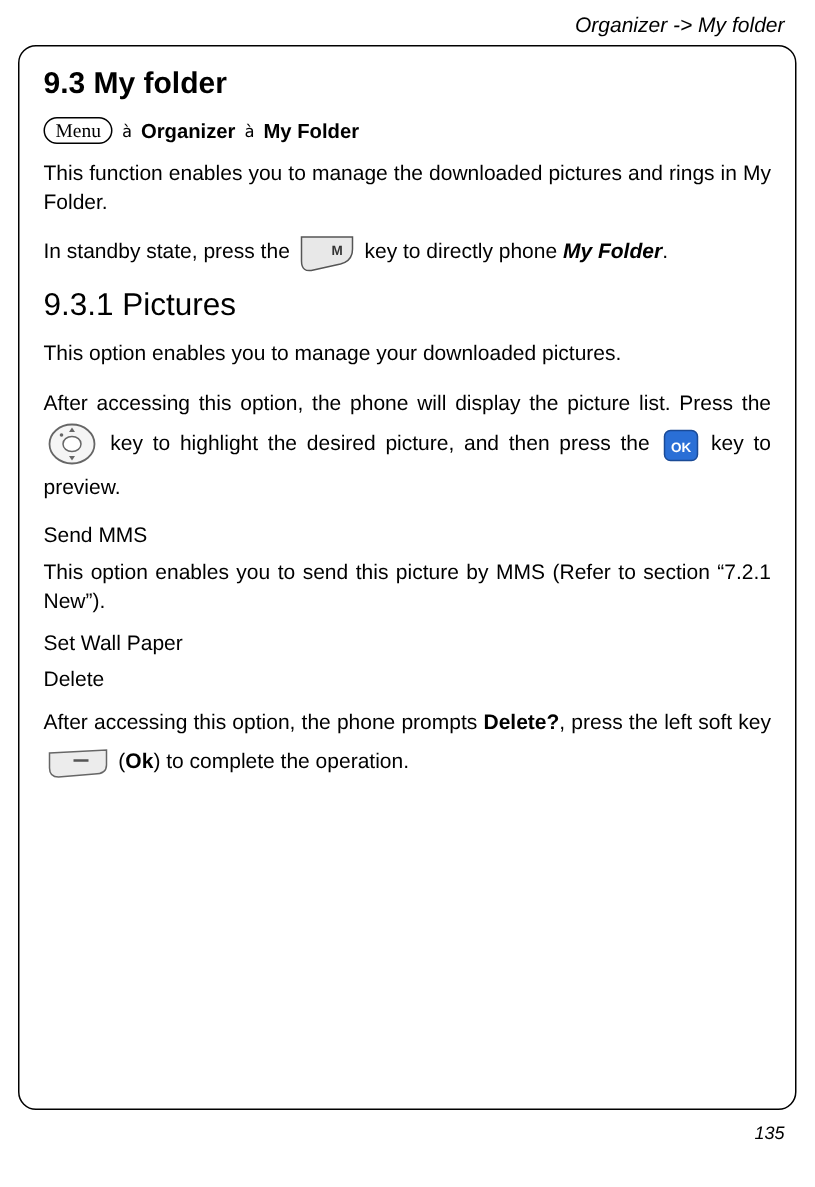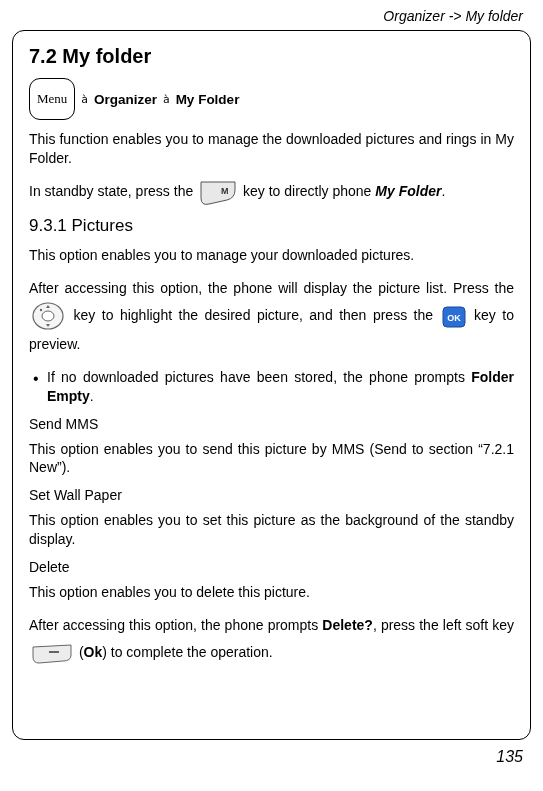--- a/index.html
+++ b/index.html
@@ -38,40 +38,40 @@
       display: flex;
       align-items: center;
       gap: 4px;
       margin-bottom: 10px;
       font-size: 13.5px;
     }
     .menu-pill {
       display: inline-block;
       border: 1.5px solid #000;
       border-radius: 11px;
-      padding: 12px 7px;
+      padding: 0px 7px;
       font-family: 'Times New Roman', serif;
       font-size: 13px;
       line-height: 16px;
     }
     .arrow-glyph {
       font-family: monospace;
       font-size: 11px;
       padding: 0 2px;
     }
     .breadcrumb .bold {
       font-weight: bold;
     }
     p {
       margin-bottom: 10px;
       line-height: 1.35;
       text-align: justify;
     }
     h2 {
-      font-size: 17px;
+      font-size: 21px;
       font-weight: normal;
       margin-top: 6px;
       margin-bottom: 10px;
     }
     h3 {
       font-size: 14px;
       font-weight: normal;
       margin-top: 6px;
       margin-bottom: 8px;
     }
@@ -106,35 +106,35 @@
     }
     ul li::before {
       content: "•";
       position: absolute;
       left: 4px;
       font-size: 16px;
     }
     .page-number {
       text-align: right;
       font-style: italic;
-      font-size: 16px;
+      font-size: 12px;
       padding: 8px 20px 0 0;
     }
     .para-with-icon {
       line-height: 1.9;
     }
   </style>
 </head>
 <body>
 
 <div class="header-path">Organizer -&gt; My folder</div>
 
 <div class="page-box">
 
-  <h1>7.2 My folder</h1>
+  <h1>9.3 My folder</h1>
 
   <div class="breadcrumb">
     <span class="menu-pill">Menu</span>
     <span class="arrow-glyph">à</span>
     <span class="bold">Organizer</span>
     <span class="arrow-glyph">à</span>
     <span class="bold">My Folder</span>
   </div>
 
   <p>This function enables you to manage the downloaded pictures and rings in My Folder.</p>
@@ -169,35 +169,28 @@
     <span> key to highlight the desired picture, and then press the </span>
     <span class="inline-icon icon-ok-key">
       <svg width="24" height="22" viewBox="0 0 24 22">
         <rect x="1" y="1" width="22" height="20" rx="4" fill="#2a6fd6" stroke="#1a4a96" stroke-width="1"></rect>
         <text x="12" y="15" font-size="9" font-family="Arial" font-weight="bold" fill="#fff" text-anchor="middle">OK</text>
       </svg>
     </span>
     <span> key to preview.</span>
   </p>
 
-  <ul>
-    <li>
-      <span>If no downloaded pictures have been stored, the phone prompts </span><span class="bold">Folder Empty</span><span>.</span>
-    </li>
-  </ul>
 
 
   <h3>Send MMS</h3>
-  <p>This option enables you to send this picture by MMS (Send to section “7.2.1 New”).</p>
+  <p>This option enables you to send this picture by MMS (Refer to section “7.2.1 New”).</p>
 
   <h3>Set Wall Paper</h3>
-  <p>This option enables you to set this picture as the background of the standby display.</p>
 
   <h3>Delete</h3>
-  <p>This option enables you to delete this picture.</p>
 
   <p class="para-with-icon">
     <span>After accessing this option, the phone prompts </span><span class="bold">Delete?</span><span>, press the left soft key </span>
     <span class="inline-icon icon-softkey">
       <svg width="42" height="22" viewBox="0 0 42 22">
         <path d="M2 4 L40 2 L40 12 Q40 18 32 18 L8 20 Q2 20 2 14 Z" fill="#ececec" stroke="#666" stroke-width="1"></path>
         <line x1="18" y1="9" x2="28" y2="9" stroke="#555" stroke-width="1.8"></line>
       </svg>
     </span>
     <span> (</span><span class="bold">Ok</span><span>) to complete the operation.</span>

